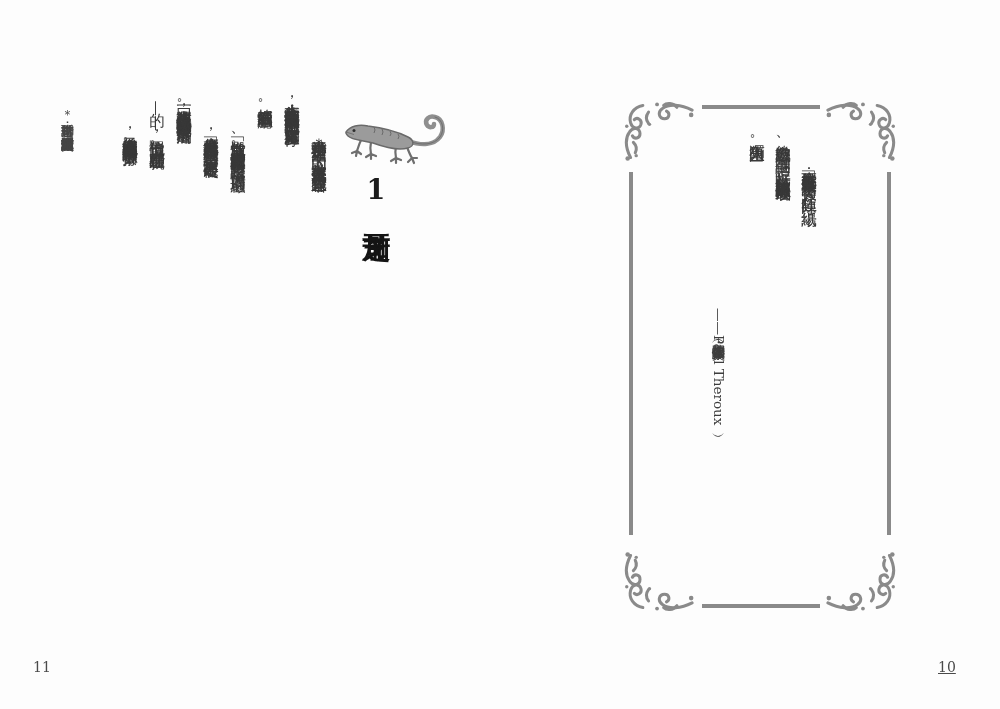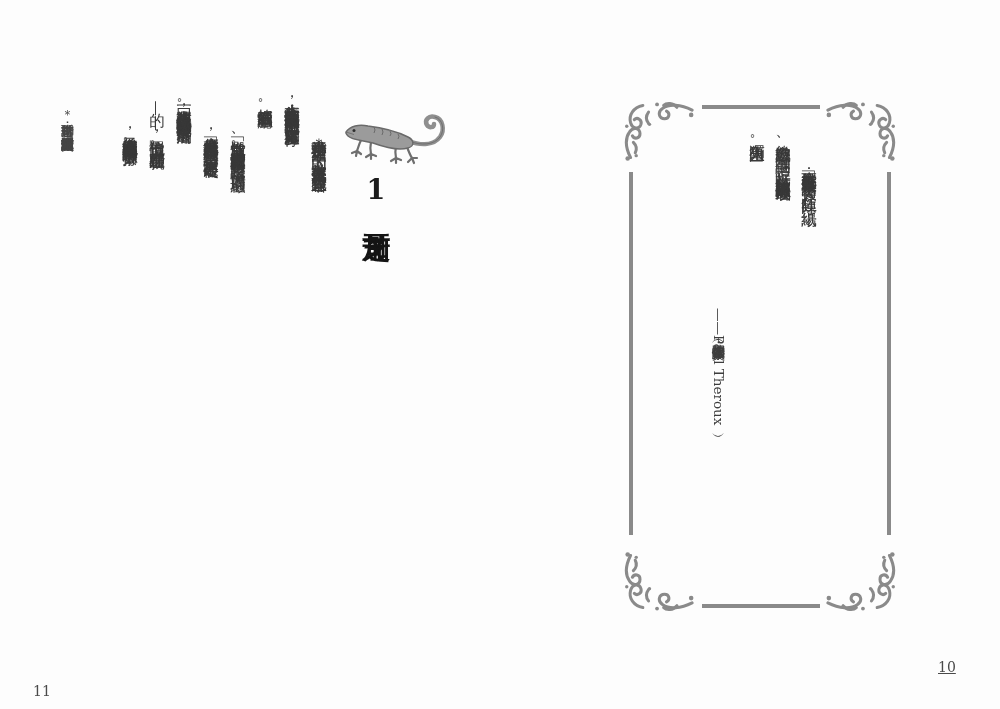--- a/index.html
+++ b/index.html
@@ -33,21 +33,21 @@
     font-family:"DejaVu Sans","Liberation Sans",sans-serif;
     font-weight:900; font-size:28px; letter-spacing:0; color:#141414;
   }
   .lizard{position:absolute; left:344px; top:104px;}
   .footnote{
     position:absolute; left:56px; top:101px; height:480px; width:22px;
     writing-mode:vertical-rl; text-orientation:mixed;
     font-size:13px; line-height:22px; letter-spacing:0; color:#454545;
   }
   .page-number{position:absolute; font-size:14px; color:#4a4a4a;}
-  #left-page .page-number{left:33px; top:683px;}
+  #left-page .page-number{left:33px; top:659px;}
   #right-page .page-number{left:438px; top:659px;text-decoration:underline;}
 
   
   .frame{position:absolute; left:122px; top:100px; width:276px; height:513px;}
   .frame .bar{position:absolute; background:#8a8a8a;}
   .frame .bar-top{left:80px; top:5px; width:118px; height:4px;}
   .frame .bar-bottom{left:80px; bottom:5px; width:118px; height:4px;}
   .frame .bar-left{left:7px; top:72px; width:4px; height:363px;}
   .frame .bar-right{right:7px; top:72px; width:4px; height:363px;}
   .corner{position:absolute; width:72px; height:62px;}

